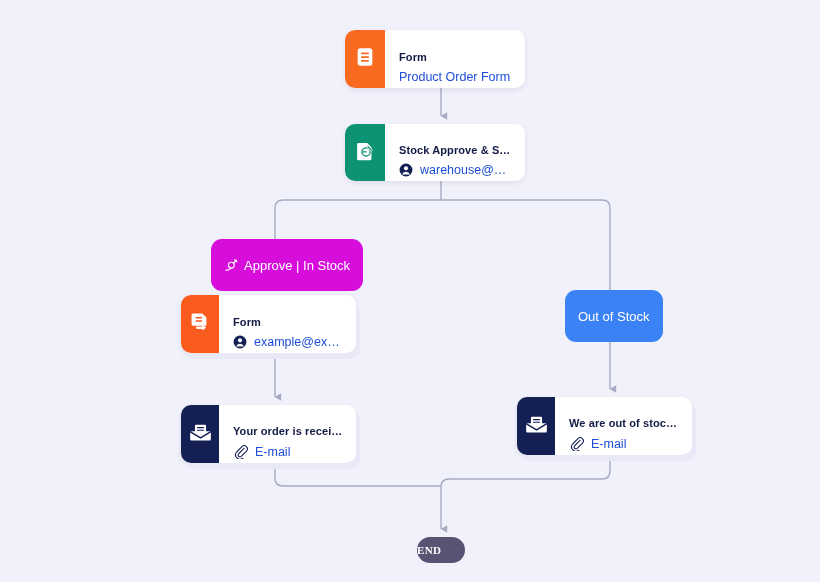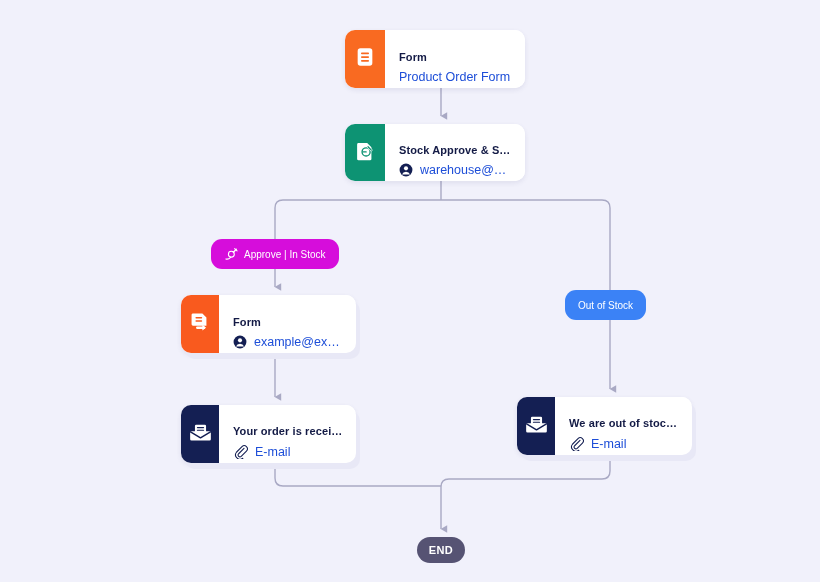--- a/index.html
+++ b/index.html
@@ -104,47 +104,48 @@
     line-height: 0;
   }
 
   
   .badge {
     position: absolute;
     display: flex;
     align-items: center;
     gap: 6px;
     height: 22px;
-    padding: 4px 13px;
+    padding: 15px 13px;
     border-radius: 11px;
     color: #ffffff;
-    font-size: 10px;
+    font-size: 13px;
     white-space: nowrap;
     z-index: 4;
   }
   .badge .badge-icon {
     line-height: 0;
     display: block;
   }
 
   
   .end-pill {
     position: absolute;
     display: flex;
     align-items: center;
-    justify-content: center;
+    justify-content: flex-start;
     width: 48px;
     height: 26px;
     border-radius: 13px;
     background: #565373;
     color: #ffffff;
     font-size: 11px;
     font-weight: bold;
     letter-spacing: 0.4px;
     z-index: 4;
+    font-family: Liberation Serif, serif;
   }
 </style>
 </head>
 <body>
 
 <div id="canvas">
 
   <svg id="connectors" viewBox="0 0 820 582" width="820" height="582">
     <defs>
       <marker id="arrowhead" markerWidth="9" markerHeight="9" refX="4.2" refY="7.4" orient="auto" markerUnits="userSpaceOnUse">

